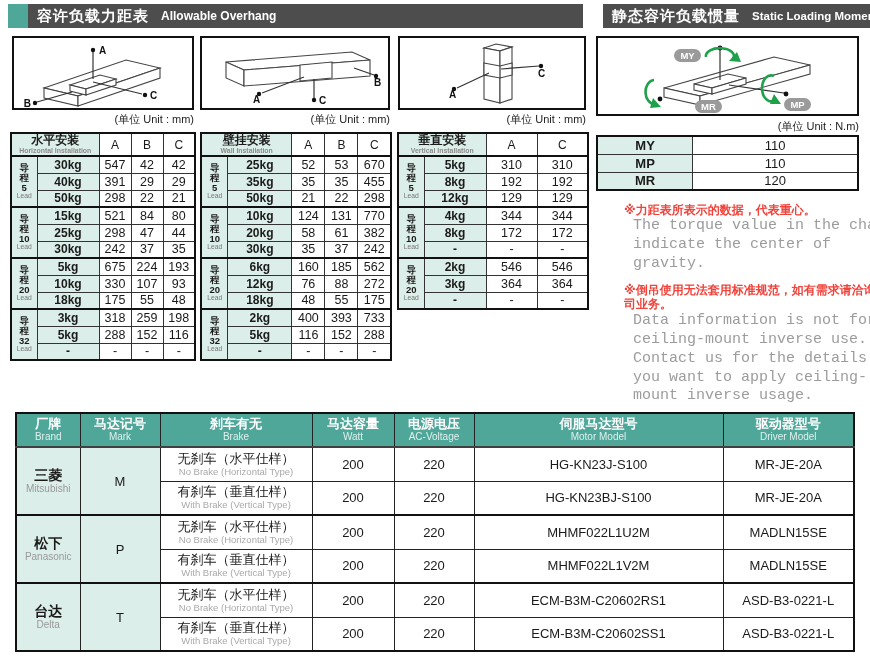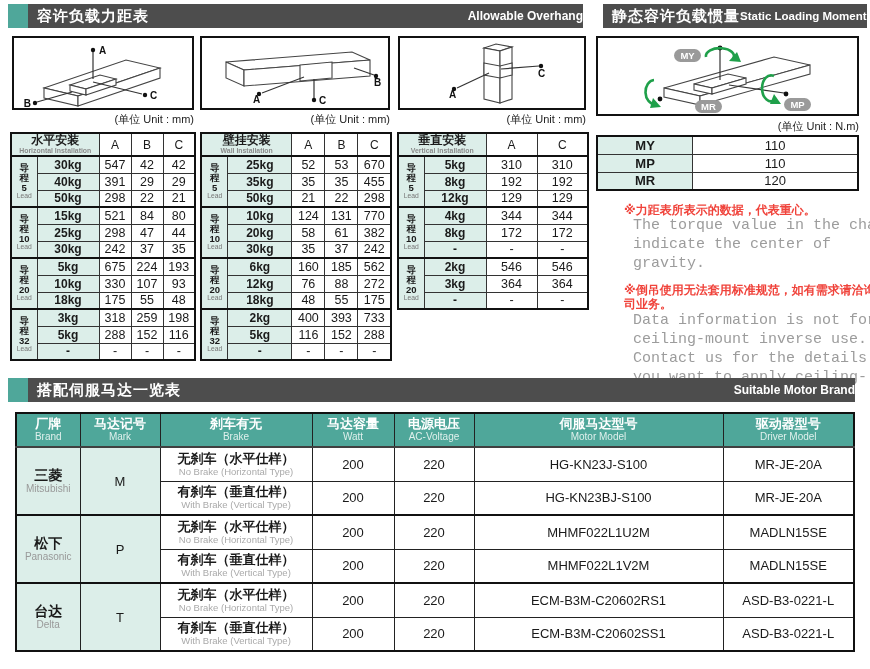--- a/index.html
+++ b/index.html
@@ -4,21 +4,21 @@
 <style>
   * { margin:0; padding:0; box-sizing:border-box; }
   html,body { width:870px; height:669px; background:#fff;
     font-family:"Liberation Sans","DejaVu Sans",sans-serif; color:#1a1a1a; }
   #page { position:relative; width:870px; height:669px; background:#fff; overflow:hidden; }
 
   
   .hdr { position:absolute; height:24px; display:flex; align-items:stretch; }
   .hdr-square { width:20px; background:#4FA79A; }
   .hdr-bar { flex:1; background:#4D4D4D; color:#fff; display:flex; align-items:center;
-             padding-left:9px; gap:0; white-space:nowrap;justify-content:space-between; }
+             padding-left:9px; gap:12px; white-space:nowrap; }
   .hdr-cn { font-size:15px; font-weight:bold; letter-spacing:1px; }
   .hdr-en { font-size:12px; font-weight:bold; }
 
   
   .dbox { position:absolute; border:2px solid #111; background:#fff; }
   .caption { position:absolute; font-size:11px; color:#222; text-align:right; }
   svg text.lbl { font-size:10px; font-weight:bold; fill:#111; }
   svg .ln { stroke:#333; stroke-width:1.2; fill:none; }
   svg .face { stroke:#444; stroke-width:1.1; fill:#fff; }
   svg .dot { fill:#111; }
@@ -64,21 +64,21 @@
   .mtt table { border-collapse:collapse; table-layout:fixed; width:100%; border:2px solid #111; }
   .mtt th,.mtt td { border:1px solid #222; text-align:center; vertical-align:middle; overflow:hidden; }
   .mtt thead th { background:#4FA79A; color:#fff; height:34px; border-bottom:2px solid #404040; }
   .mtt .h-cn { font-size:13px; font-weight:bold; display:block; line-height:1.15; }
   .mtt .h-en { font-size:10px; font-weight:normal; color:#DFF0EC; display:block; line-height:1.05; }
   .mtt tbody td { height:34px; font-size:13px; background:#fff; }
   .mtt .brand { background:#DCEEE9;margin-left:24px; }
   .mtt .b-cn { font-size:14px; font-weight:bold; display:block; line-height:1.2; }
   .mtt .b-en { font-size:10px; color:#999; display:block; line-height:1.05; }
   .mtt .mark { background:#DCEEE9; font-size:13px; }
-  .mtt .brk-cn { font-size:13px; font-weight:bold; display:block; line-height:1.15; }
+  .mtt .brk-cn { font-size:13px; font-weight:normal; display:block; line-height:1.15; }
   .mtt .brk-en { font-size:9.5px; color:#aaa; display:block; line-height:1.05; }
   .mtt tr.gstart td { border-top:2px solid #111; }
 </style>
 </head>
 <body>
 
 <div id="page">
 
   <div class="hdr" style="left:8px; top:4px; width:575px;">
     <div class="hdr-square"></div>
@@ -537,27 +537,20 @@
       <div class="note-en">The torque value in the chart indicate the center of gravity.</div>
     </div>
     <div class="note">
     </div>
     <div class="note">
       <div class="note-cn">※倒吊使用无法套用标准规范，如有需求请洽询我司业务。</div>
       <div class="note-en">Data information is not for ceiling-mount inverse use. Contact us for the details if you want to apply ceiling-mount inverse usage.</div>
     </div>
   </div>
 
-  <div class="hdr" style="left:8px; top:378px; width:847px;">
-    <div class="hdr-square"></div>
-    <div class="hdr-bar">
-      <span class="hdr-cn">搭配伺服马达一览表</span>
-      <span class="hdr-en">Suitable Motor Brand</span>
-    </div>
-  </div>
 
   <div class="mtt" style="left:15px; top:412px; width:838px;" id="motor-table">
       <table>
         <colgroup>
           <col style="width: 64px;">
           <col style="width: 80px;">
           <col style="width: 152px;">
           <col style="width: 82px;">
           <col style="width: 80px;">
           <col style="width: 249px;">

